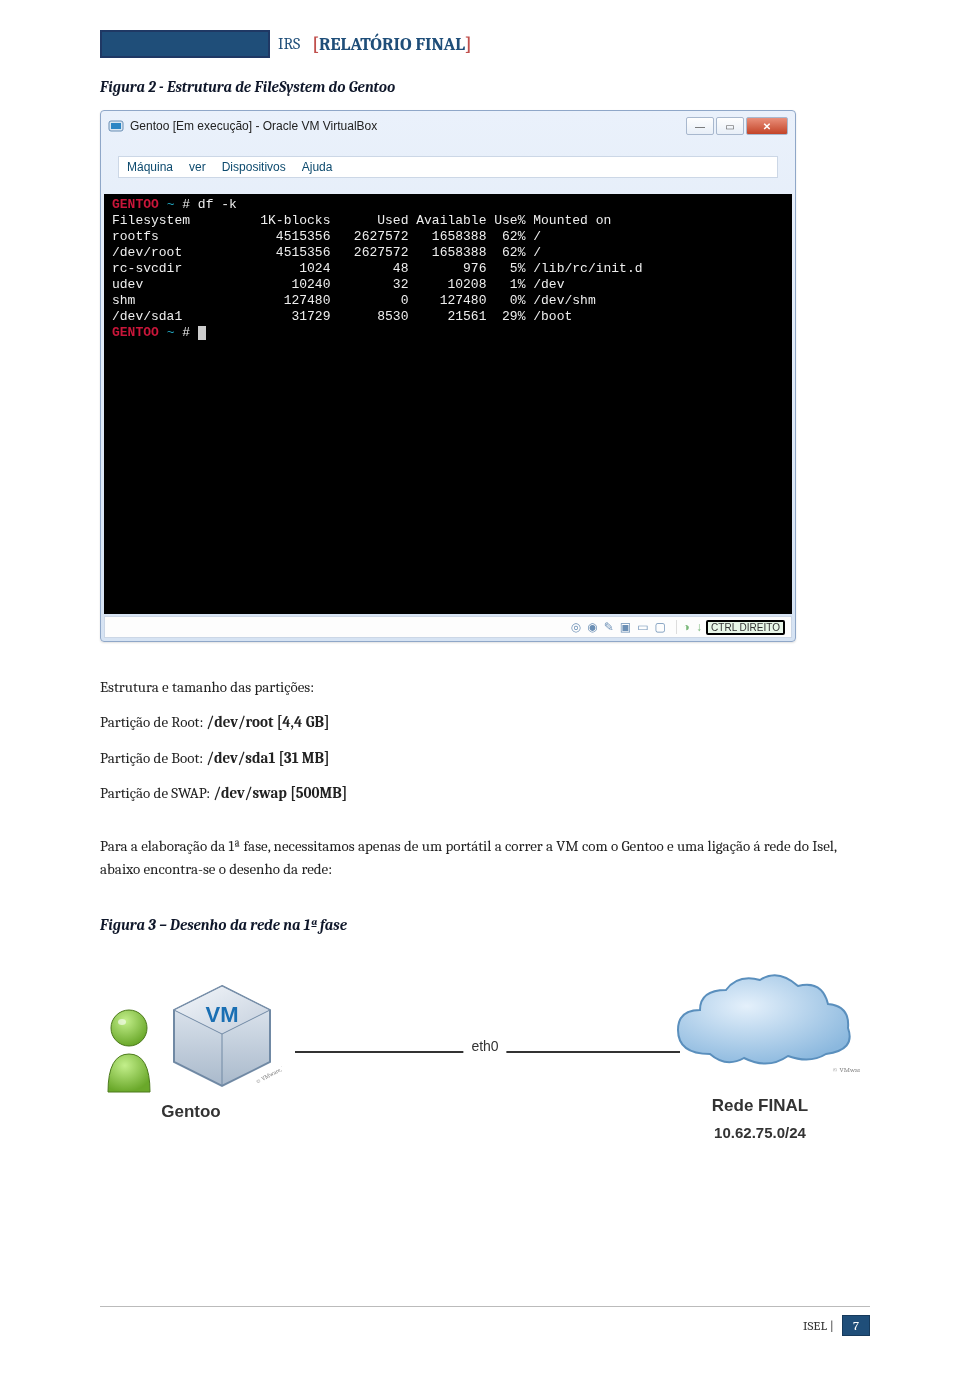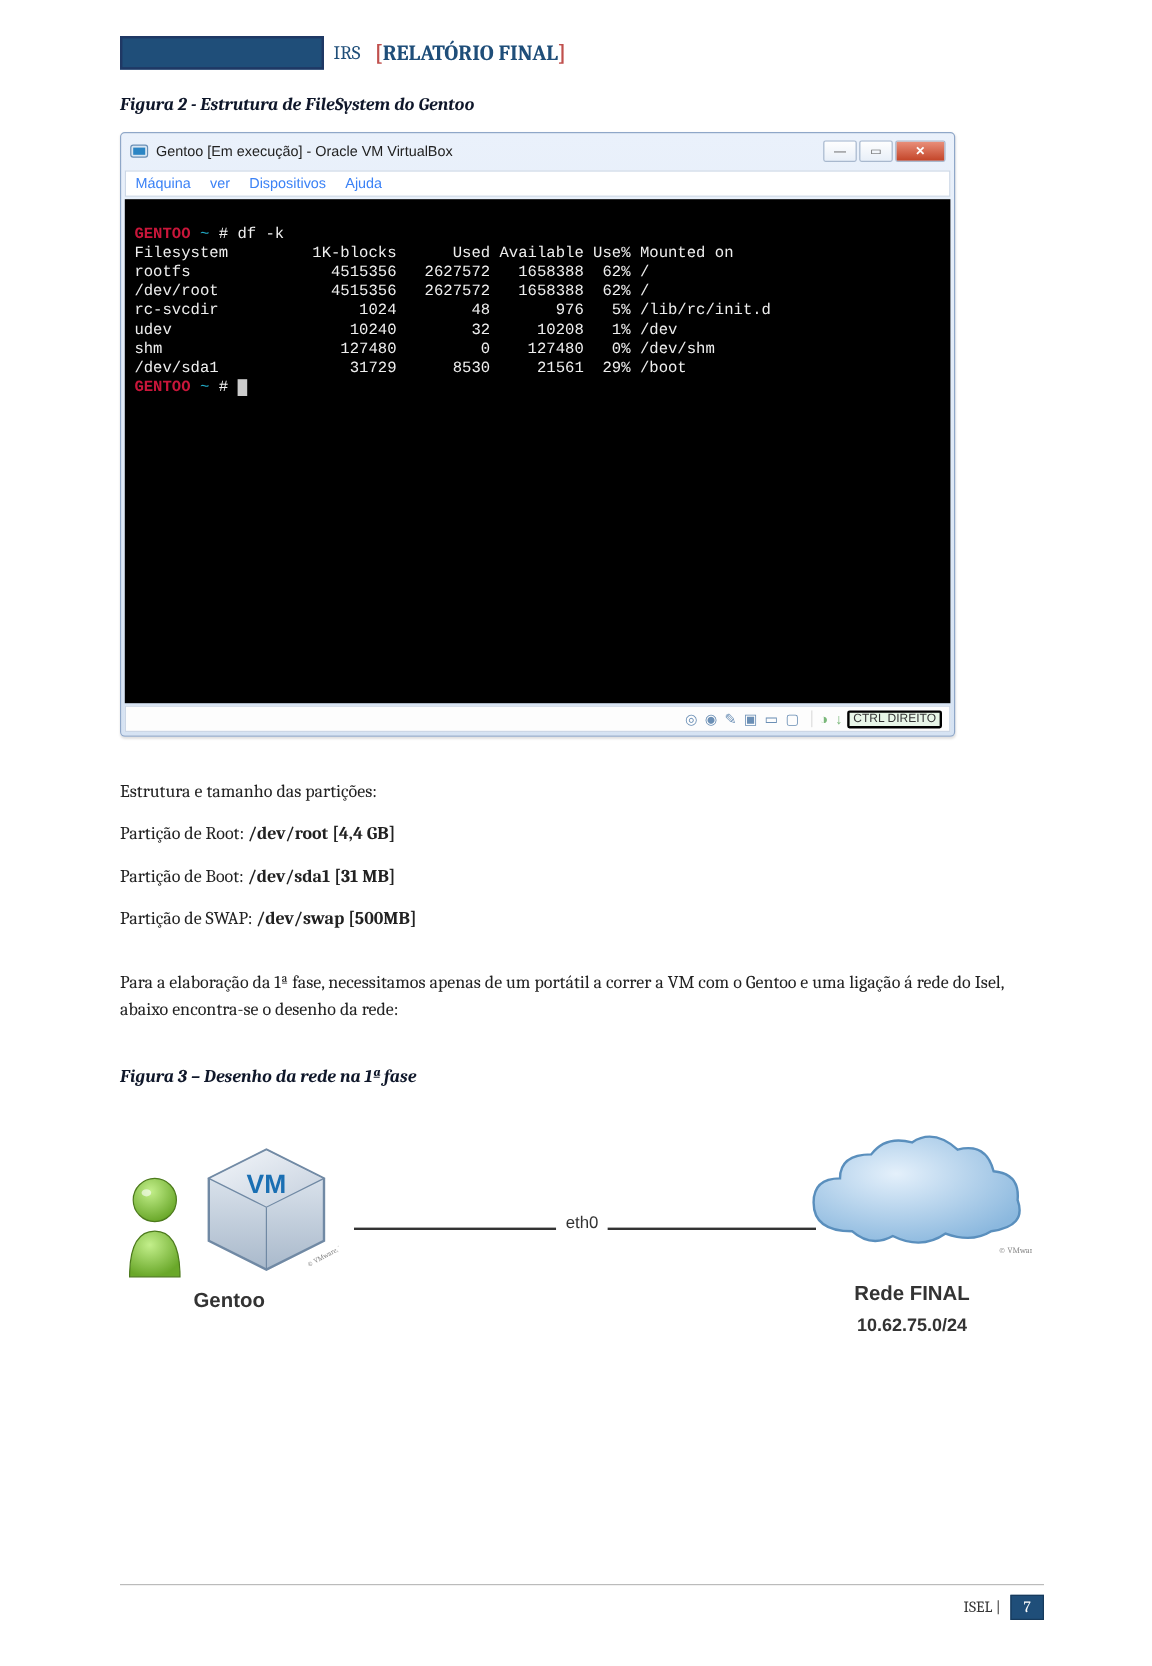--- a/index.html
+++ b/index.html
@@ -95,31 +95,31 @@
   .vbox-winbtn.close { background: linear-gradient(#e98f7a,#c34428); color:#fff; font-weight:bold; width: 42px;}
   .vbox-menubar {
     background: #fff;
     border: 1px solid #ccd7e6;
     height: 22px;
     display:flex; align-items:center;
     padding: 0 8px;
     gap: 16px;
     font-family: Tahoma, "Segoe UI", sans-serif;
     font-size: 12px;
-    color: #3b82f6;
-    margin: 2px;
+    color: #0c4a6e;
+    margin: 16px;
   }
   
   .terminal {
     background: #000;
     color: #eee;
     font-family: "Lucida Console", "Courier New", monospace;
     font-size: 13px;
     line-height: 16px;
-    padding: 21px 8px 4px 8px;
+    padding: 3px 8px 4px 8px;
     margin: 0 2px;
     height: 420px;
     overflow: hidden;
     white-space: pre;
   }
   .term-red { color: #c9163a; font-weight:bold; }
   .term-cyan { color: #22a9c4; }
   .term-row { white-space: pre; }
   .cursor { display:inline-block; width:8px; height:14px; background:#ccc; vertical-align:middle;}
   
@@ -182,21 +182,21 @@
     height:2px; background:#333;
   }
   .eth-label {
     position:absolute; top: 84px; left: 50%; transform:translateX(-50%);
     background:#fff; padding: 0 8px;
     font-family: Arial, sans-serif; font-size: 14px; color:#333;
   }
   
   .footer {
     position: absolute;
-    left: 100px; right: 90px; bottom: 38px;
+    left: 100px; right: 90px; bottom: 52px;
   }
   .footer-line { border-top: 1px solid #bbb; margin-bottom: 8px;}
   .footer-row { display:flex; justify-content:flex-end; align-items:center; gap: 8px; font-size:13px; color:#333;}
   .footer-pagebox { background:#1f4e79; color:#fff; padding: 2px 10px; border:1px solid #163a5c;}
 </style>
 </head>
 <body>
 
 <div class="page">
 

